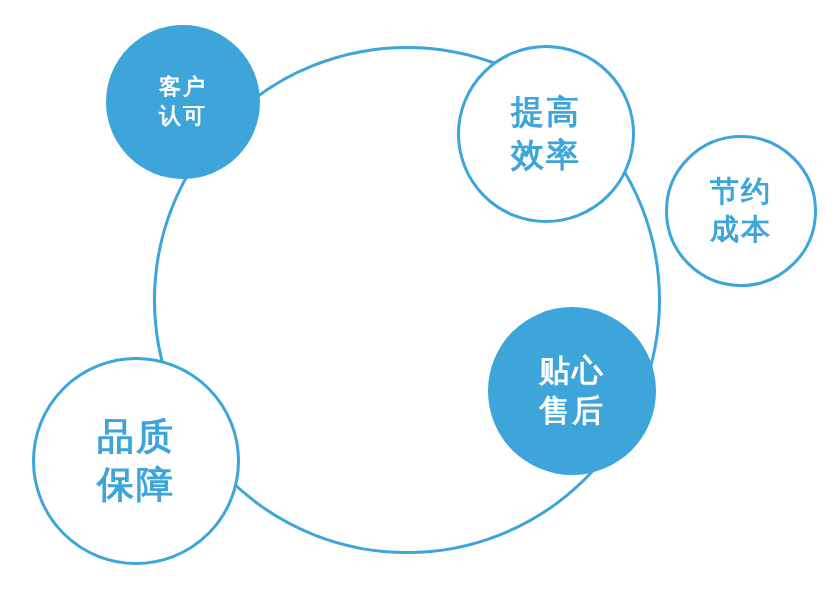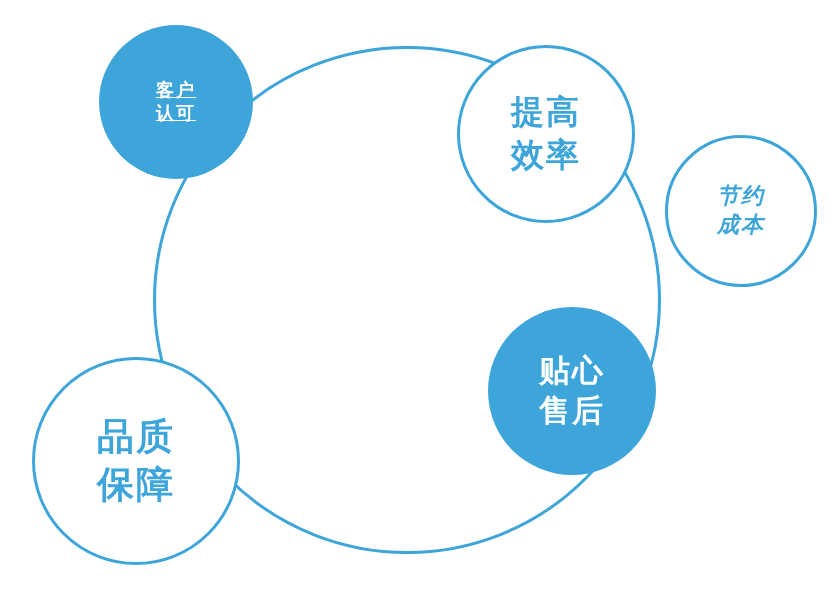--- a/index.html
+++ b/index.html
@@ -50,36 +50,34 @@
     background: var(--accent);
     color: var(--text-on-fill);
   }
   .circle.outline {
     background: var(--bg);
     color: var(--accent);
     border: 3px solid var(--accent);
   }
   
   .c-customer {
-    left: 99px;  top: 25px;  width: 154px; height: 154px;
-    font-size: 18px;
-    text-decoration: underline;
+    left: 106px;  top: 25px;  width: 154px; height: 154px;
+    font-size: 22px;
   }
   .c-accuracy {
     left: 212px; top: 184px; width: 178px; height: 178px;
     font-size: 25px;
   }
   .c-efficiency {
     left: 457px; top: 45px;  width: 178px; height: 178px;
     font-size: 33px;
   }
   .c-cost {
     left: 665px; top: 135px; width: 152px; height: 152px;
-    font-size: 22px;
-    font-style: italic;
+    font-size: 29px;
   }
   .c-aftersales {
     left: 488px; top: 307px; width: 168px; height: 168px;
     font-size: 31px;
     text-align: right;
   }
   .c-quality {
     left: 32px;  top: 357px; width: 208px; height: 208px;
     font-size: 37px;
     justify-content: center;

